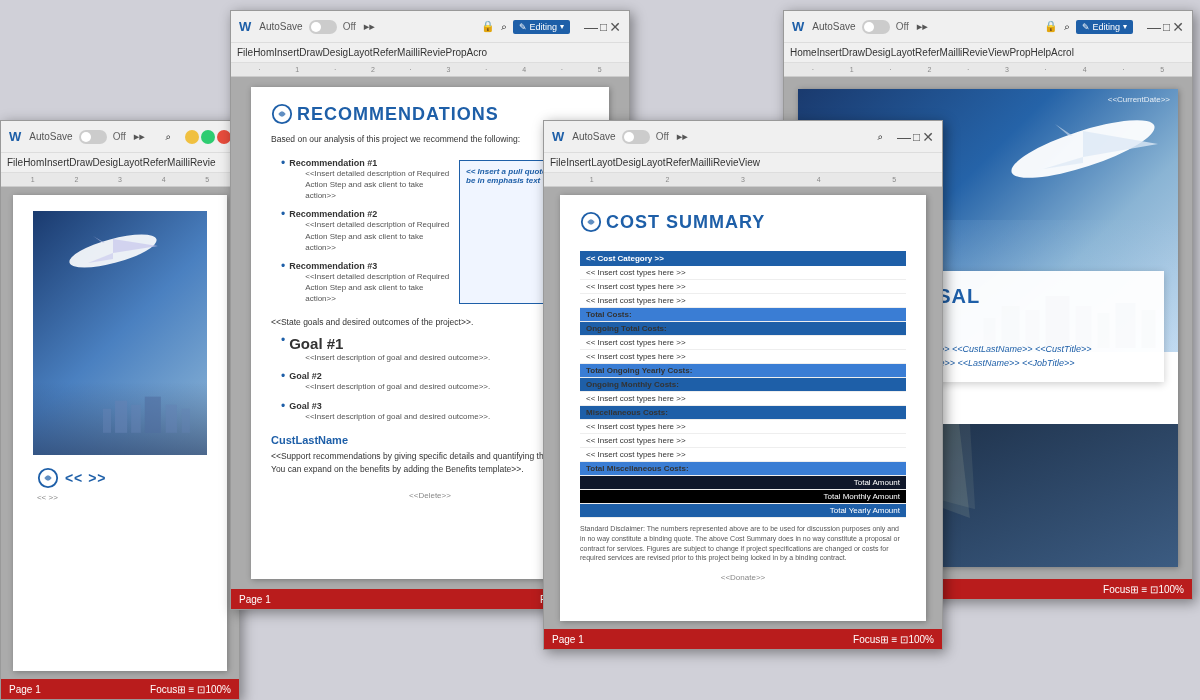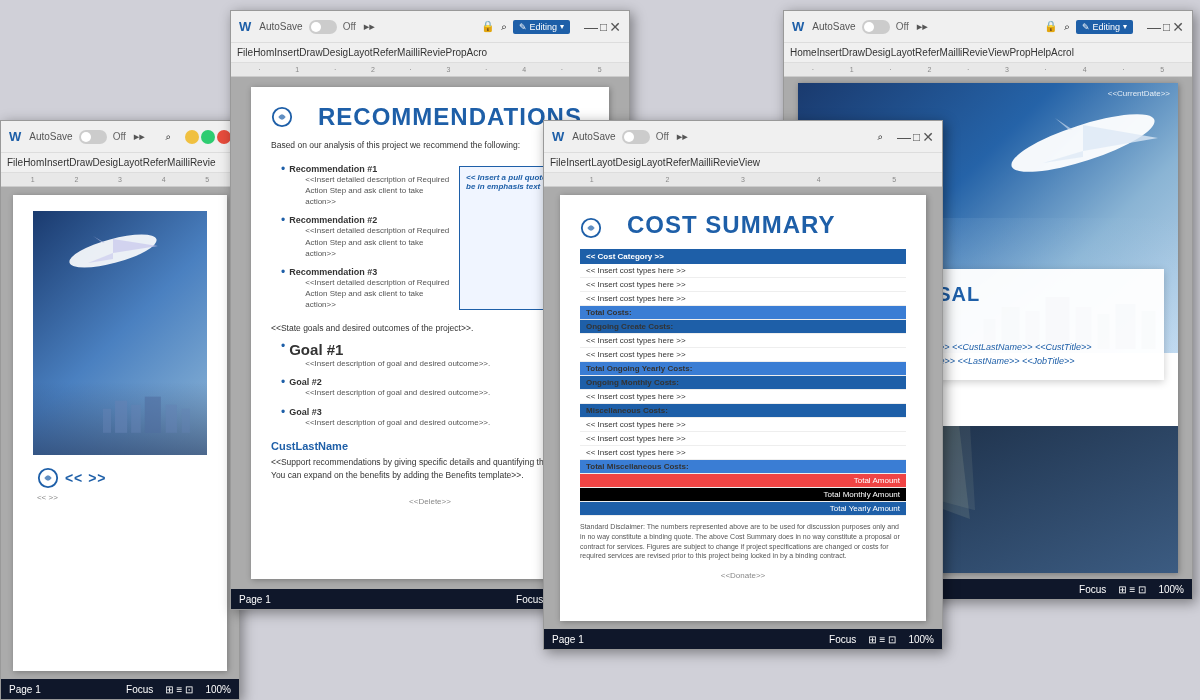--- a/index.html
+++ b/index.html
@@ -111,28 +111,28 @@
       background: white;
       width: 90%;
       height: 100%;
       box-shadow: 1px 1px 6px rgba(0,0,0,0.3);
       overflow: hidden;
       padding: 16px 20px;
       position: relative;
     }
 
     .status-bar {
-      background: #0f172a;
+      background: #b91c1c;
       height: 20px;
       display: flex;
       align-items: center;
       padding: 0 8px;
       font-size: 10px;
       color: white;
-      gap: 12px;
+      gap: 0;
     }
     .status-bar .spacer { flex:1; }
 
     
     #win1 {
       left: 0; top: 120px;
       width: 240px; height: 580px;
       z-index: 1;
     }
 
@@ -152,29 +152,29 @@
 
     
     #win4 {
       left: 783px; top: 10px;
       width: 410px; height: 590px;
       z-index: 2;
     }
 
     
     .doc-title {
-      font-size: 24px;
+      font-size: 18px;
       font-weight: bold;
       color: #1e5fa8;
       letter-spacing: 1px;
       text-transform: uppercase;
       margin-bottom: 8px;
       display: flex;
       align-items: center;
-      gap: 25px;
+      gap: 4px;
     }
 
     .section-heading {
       font-size: 11px;
       font-weight: bold;
       color: #1e5fa8;
       margin: 8px 0 4px 0;
     }
 
     .body-text {
@@ -563,21 +563,21 @@
     <div class="ruler-marks">
         <span>1</span>
         <span>2</span>
         <span>3</span>
         <span>4</span>
         <span>5</span>
       </div>
   </div>
   <div class="doc-area" style="padding:8px 16px;">
     <div class="doc-page" style="width:100%;">
-      <div class="doc-title" style="margin-bottom:10px;align-items:flex-end;">
+      <div class="doc-title" style="margin-bottom:18px;align-items:flex-end;">
         <svg class="logo-icon" viewBox="0 0 24 24">
           <circle cx="12" cy="12" r="10" fill="none" stroke="#1e5fa8" stroke-width="2"></circle>
           <path d="M8,12 Q12,6 16,12 Q12,18 8,12Z" fill="#1e5fa8" opacity="0.7"></path>
         </svg>
         <span>Cost Summary</span>
       </div>
 
       <table class="cost-table">
         <thead>
           <tr>
@@ -596,21 +596,21 @@
             </tr>
           <tr>
               <td>&lt;&lt; Insert cost types here &gt;&gt;</td>
               <td></td>
             </tr>
           <tr class="row-total">
               <td>Total Costs:</td>
               <td></td>
             </tr>
           <tr class="row-section">
-              <td colspan="2">Ongoing Create Costs:</td>
+              <td colspan="2">Ongoing Total Costs:</td>
             </tr>
           <tr>
               <td>&lt;&lt; Insert cost types here &gt;&gt;</td>
               <td></td>
             </tr>
           <tr>
               <td>&lt;&lt; Insert cost types here &gt;&gt;</td>
               <td></td>
             </tr>
           <tr class="row-total">
@@ -639,21 +639,21 @@
               <td>&lt;&lt; Insert cost types here &gt;&gt;</td>
               <td></td>
             </tr>
           <tr class="row-total">
               <td>Total Miscellaneous Costs:</td>
               <td></td>
             </tr>
         </tbody>
         <tfoot>
           <tr>
-            <td style="background:#ef4444;color:white;" colspan="2">
+            <td style="background:#0f172a;color:white;" colspan="2">
               <div style="display:flex;justify-content:flex-end;">
                   <span>Total Amount</span>
                 </div>
             </td>
           </tr>
           <tr>
             <td style="background:#000000;color:white;" colspan="2">
               <div style="display:flex;justify-content:flex-end;">
                   <span>Total Monthly Amount</span>
                 </div>
@@ -726,21 +726,21 @@
         <span>·</span>
         <span>2</span>
         <span>·</span>
         <span>3</span>
         <span>·</span>
         <span>4</span>
         <span>·</span>
         <span>5</span>
       </div>
   </div>
-  <div class="doc-area" style="padding:6px 14px;">
+  <div class="doc-area" style="padding:12px 14px;">
     <div class="doc-page" style="width:100%;padding:0;overflow:hidden;">
       <div class="proposal-bg">
 
         <div class="proposal-hero">
 
           <svg width="200" height="120" viewBox="0 0 200 120" style="position:absolute;top:5px;right:5px;">
             <ellipse cx="110" cy="55" rx="75" ry="18" fill="white" opacity="0.95" transform="rotate(-18 110 55)"></ellipse>
             <polygon points="110,37 185,50 110,63" fill="#dde8f5" opacity="0.8"></polygon>
             <polygon points="110,63 70,75 110,69" fill="#dde8f5" opacity="0.7"></polygon>
             <polygon points="96,42 82,30 100,42" fill="#dde8f5" opacity="0.6"></polygon>

